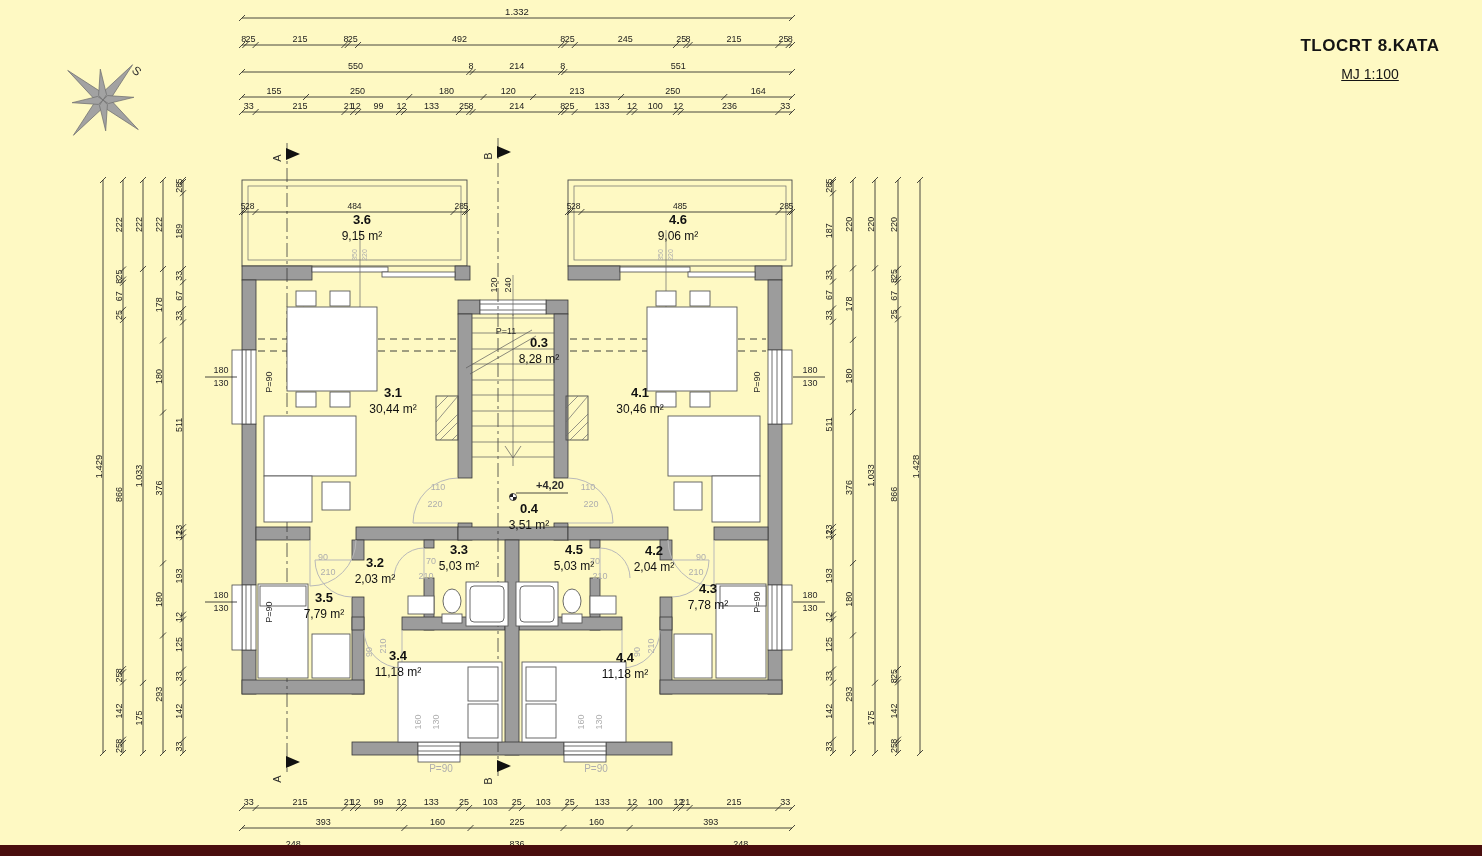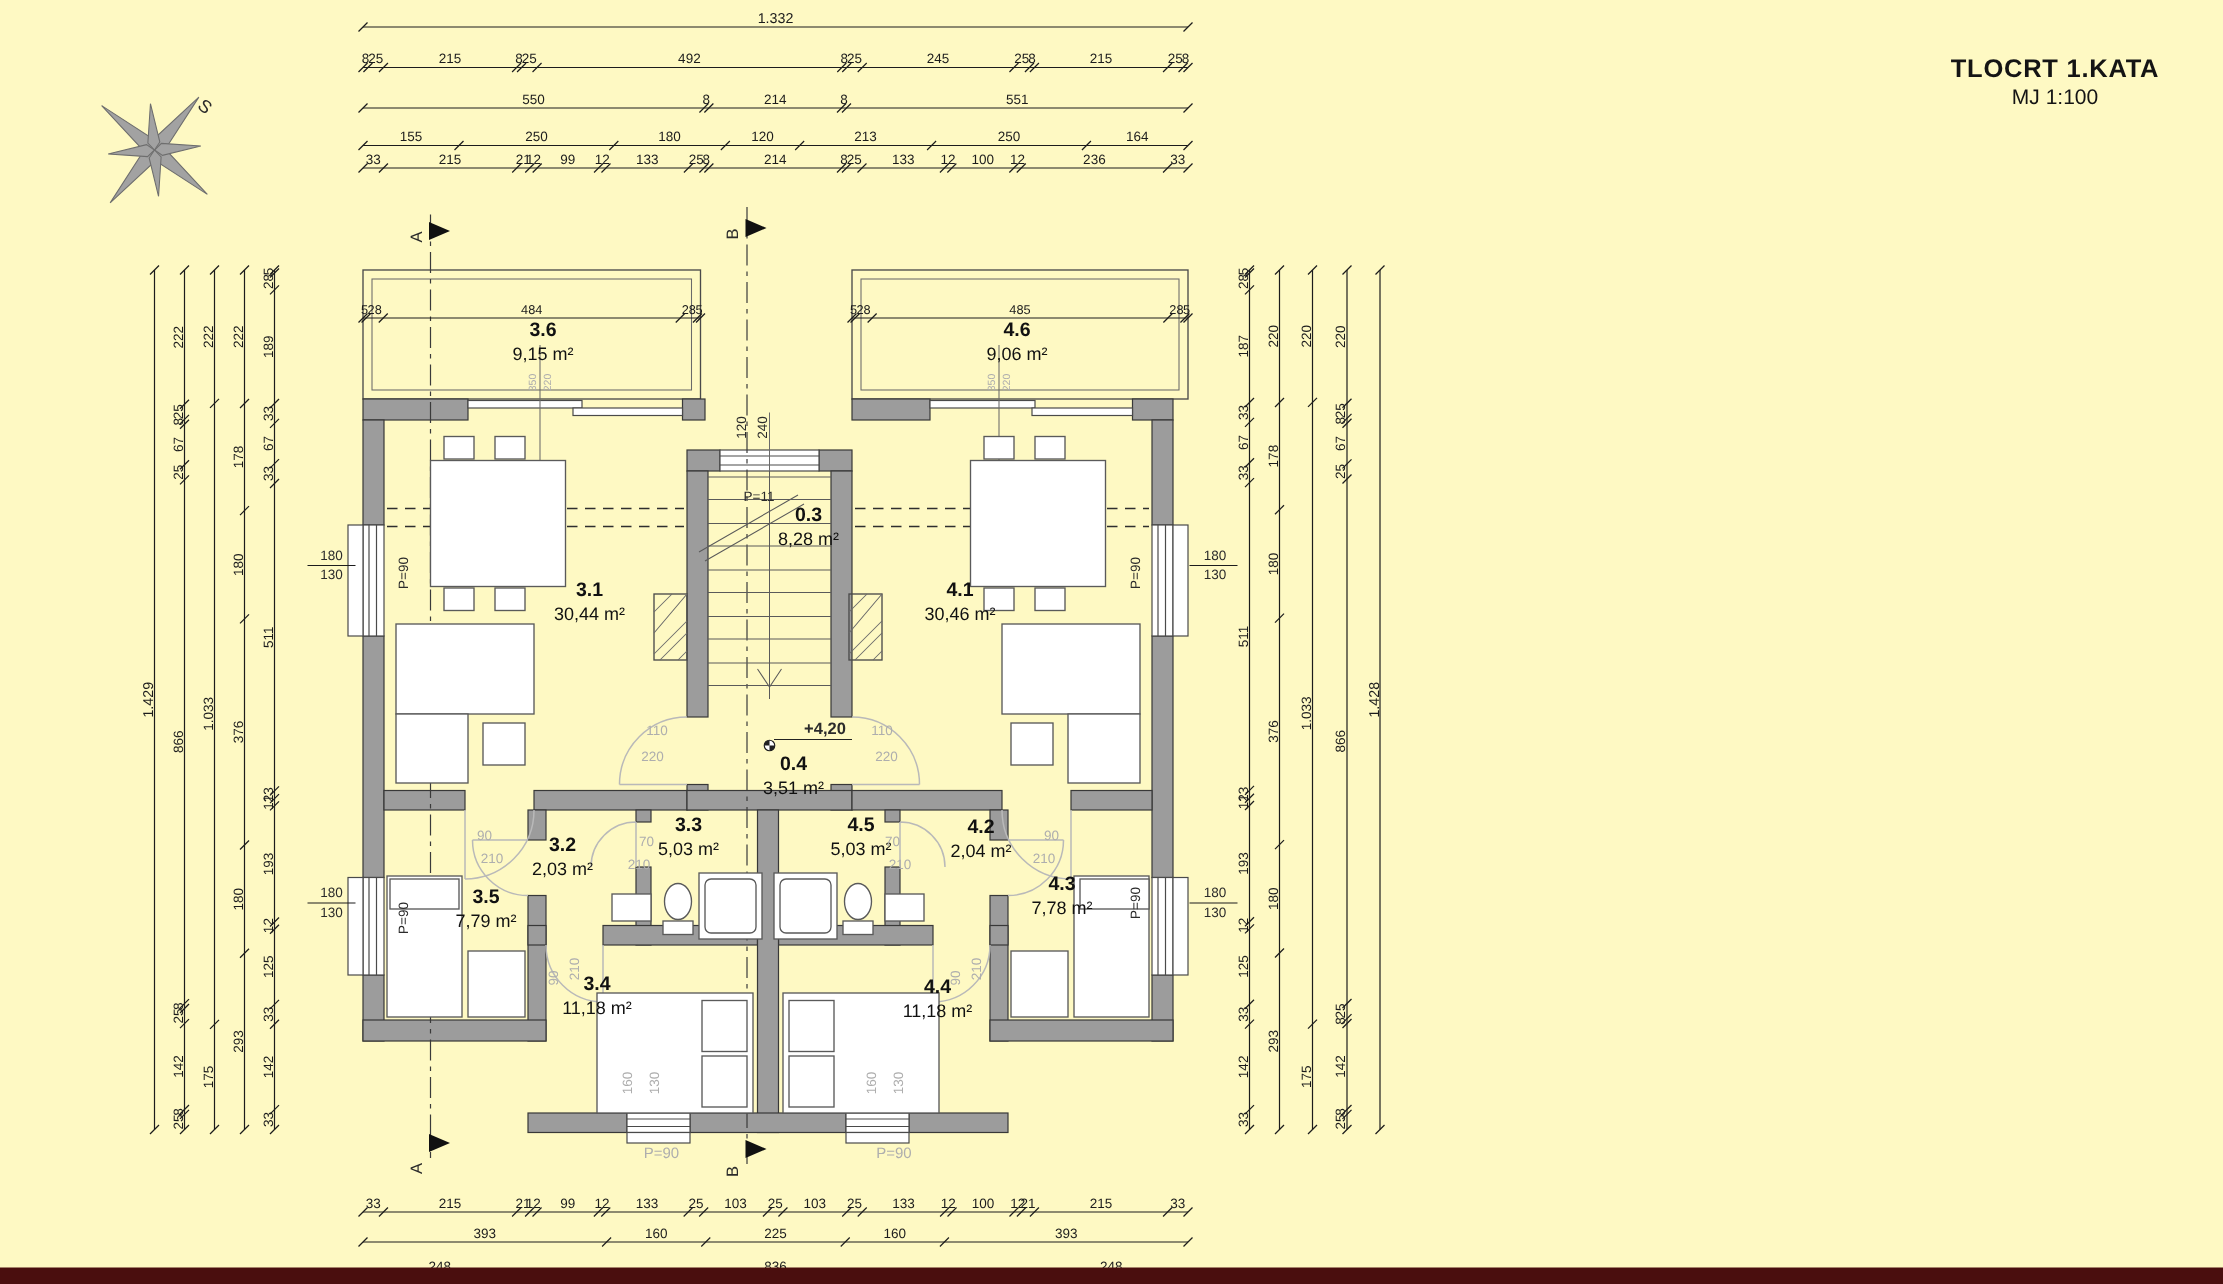--- a/index.html
+++ b/index.html
@@ -19,21 +19,21 @@
   .dimline{stroke:#1c1c1c;stroke-width:0.8;fill:none;}
   .dim{fill:#1c1c1c;}
   .room-id{font-weight:bold;font-size:13px;fill:#111;}
   .room-area{font-size:12px;fill:#111;}
   .ann-dark{fill:#2b2b2b;}
   .ann-gray{fill:#aeaeae;}
   .tri{fill:#111;}
   .compass{fill:#a2a2a2;stroke:#6e6e6e;stroke-width:0.7;}
   .title-block{position:absolute;left:1290px;top:36px;width:160px;text-align:center;color:#141414;}
   .title-block .t1{font-size:17px;font-weight:bold;letter-spacing:0.5px;}
-  .title-block .t2{font-size:14px;margin-top:0;}
+  .title-block .t2{font-size:14px;margin-top:10px;text-decoration:underline;}
   .bottom-bar{position:absolute;left:0;top:845px;width:1482px;height:11px;}
 </style>
 </head>
 <body>
 
 <div class="canvas">
 
 <svg id="plan" width="1482" height="856" viewBox="0 0 1482 856">
 
   <g transform="translate(103,100) rotate(40)">
@@ -683,19 +683,19 @@
         <text x="602" y="722" text-anchor="middle" font-size="9" class="ann-gray" transform="rotate(-90 602 722)">130</text>
         <text x="281" y="158" text-anchor="middle" font-size="11" class="ann-dark" transform="rotate(-90 281 158)">A</text>
         <text x="492" y="156" text-anchor="middle" font-size="11" class="ann-dark" transform="rotate(-90 492 156)">B</text>
         <text x="281" y="779" text-anchor="middle" font-size="11" class="ann-dark" transform="rotate(-90 281 779)">A</text>
         <text x="492" y="781" text-anchor="middle" font-size="11" class="ann-dark" transform="rotate(-90 492 781)">B</text>
         <text x="134" y="74" text-anchor="middle" font-size="12" class="ann-dark" transform="rotate(40 134 74)">S</text>
       </g>
 </svg>
 
 <div class="title-block">
-  <div class="t1">TLOCRT 1.KATA</div>
+  <div class="t1">TLOCRT 8.KATA</div>
   <div class="t2">MJ 1:100</div>
 </div>
 
 <div class="bottom-bar" style="background: rgb(74, 14, 14);"></div>
 
 </div>
 
 </body></html>

